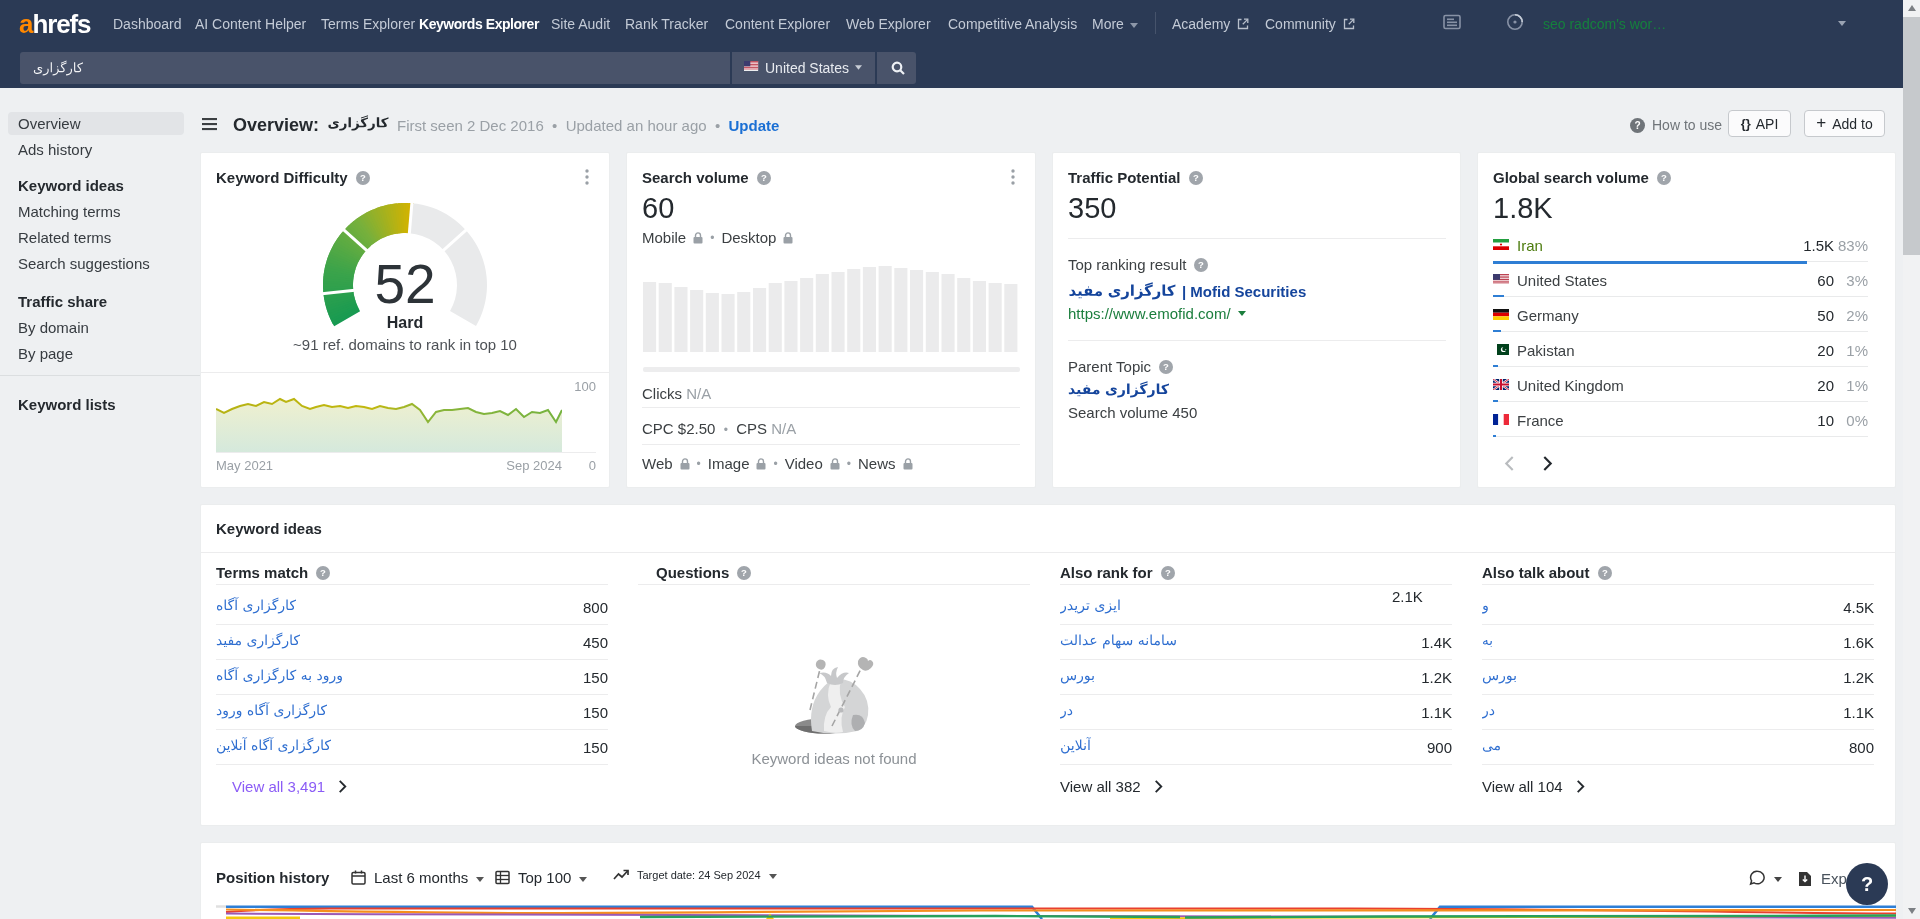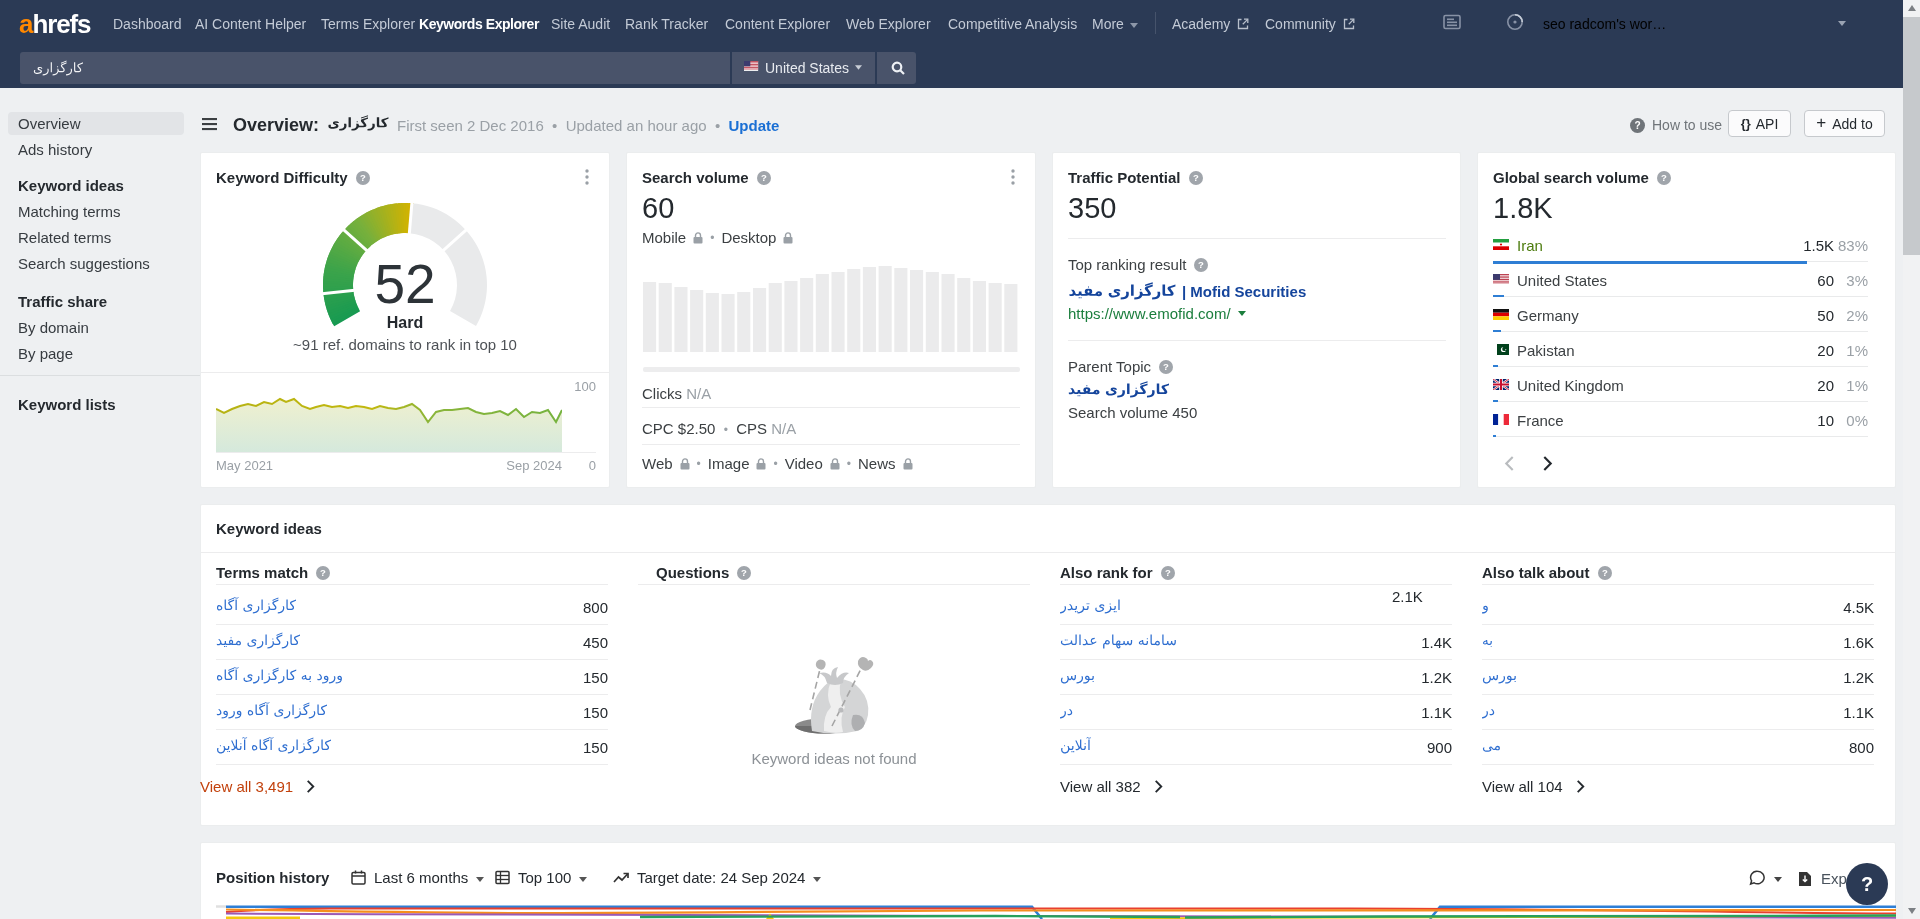--- a/index.html
+++ b/index.html
@@ -45,21 +45,21 @@
       <rect x="4" y="10.5" width="10" height="1.6" fill="#8892a6"></rect>
     </svg>
   </div>
 <div class="abs" style="left:1506px;top:13px">
     <svg width="18" height="18" viewBox="0 0 18 18" xmlns="http://www.w3.org/2000/svg" style="display:block">
       <circle cx="9" cy="9" r="7.2" fill="none" stroke="#8892a6" stroke-width="1.6"></circle>
       <path d="M9 1.8 A7.2 7.2 0 0 1 16.2 9" fill="none" stroke="#c6cdd8" stroke-width="1.6"></path>
       <circle cx="9" cy="9" r="1.6" fill="#8892a6"></circle>
     </svg>
   </div>
-<div class="abs" style="left:1543px;top:16px;font-size:14px;color:#000000">seo radcom's wor…</div>
+<div class="abs" style="left:1543px;top:16px;font-size:14px;color:#15803d">seo radcom's wor…</div>
 <div class="abs" style="left:1838px;top:21px">
     <svg width="8" height="5" viewBox="0 0 8 5" xmlns="http://www.w3.org/2000/svg" style="display:block">
       <path d="M0 0 L8 0 L4 5 Z" fill="#9aa3b3"></path>
     </svg>
   </div>
 <div class="abs" style="left:20px;top:52px;width:896px;height:32px;background:#49536a;border-radius:3px"></div>
 <div class="abs" style="left:33px;top:59px">
     <svg width="50" height="18" viewBox="0 -13 49.8545 17.55" xmlns="http://www.w3.org/2000/svg" style="display:block">
       <path d="M8.6708984375 -0.076171875Q8.0234375 1.0029296875 5.84619140625 1.46630859375Q4.72265625 1.70751953125 3.9609375 1.70751953125Q3.14208984375 1.70751953125 2.68505859375 1.54248046875Q0.8251953125 0.88232421875 0.8251953125 -0.7744140625Q0.8251953125 -1.51708984375 1.22509765625 -2.234375H2.39306640625Q1.97412109375 -1.40283203125 1.98046875 -0.7744140625Q1.9931640625 0.15869140625 3.0341796875 0.4443359375Q3.64990234375 0.609375 4.037109375 0.5712890625Q4.8369140625 0.50146484375 5.65576171875 0.34912109375Q6.779296875 0.1396484375 7.3125 -0.3681640625Q7.68701171875 -0.7236328125 7.68701171875 -1.06005859375Q7.68701171875 -1.52978515625 6.88720703125 -1.7138671875Q6.46826171875 -1.80908203125 5.74462890625 -2.10107421875Q5.3193359375 -2.2724609375 4.951171875 -2.59619140625Q4.544921875 -2.9580078125 4.53857421875 -3.68798828125Q4.53857421875 -4.64013671875 5.74462890625 -5.10986328125Q6.34765625 -5.3447265625 7.0078125 -5.3447265625Q7.66796875 -5.3447265625 8.27734375 -5.078125Q9.17236328125 -4.69091796875 9.34375 -3.5927734375H8.17578125Q8.09326171875 -3.97998046875 7.67431640625 -4.189453125Q7.42041015625 -4.31640625 6.982421875 -4.3291015625Q6.4873046875 -4.341796875 6.09375 -4.09423828125Q5.712890625 -3.85302734375 5.712890625 -3.63720703125Q5.712890625 -3.2880859375 6.50634765625 -3.021484375Q8.08056640625 -2.49462890625 8.4423828125 -2.08837890625Q8.93115234375 -1.548828125 8.94384765625 -0.98388671875Q8.9501953125 -0.55224609375 8.6708984375 -0.076171875Z M14.4599609375 -1.0029296875Q14.5234375 -1.37109375 14.5234375 -1.828125Q14.5234375 -2.6279296875 14.18701171875 -3.4912109375H15.35498046875Q15.67236328125 -2.7421875 15.67236328125 -1.904296875Q15.67236328125 -1.3837890625 15.62158203125 -0.990234375Q15.32958984375 1.2314453125 13.482421875 2.21533203125Q11.6796875 3.173828125 9.6357421875 3.173828125V2.005859375Q11.5654296875 2.005859375 12.85400390625 1.193359375Q14.23779296875 0.3173828125 14.4599609375 -1.0029296875Z M17.67822265625 -9.876953125H18.84619140625V0.0H17.67822265625Z M24.07666015625 -3.4912109375H25.24462890625Q25.43505859375 -2.7802734375 25.4541015625 -2.58984375Q25.517578125 -1.93603515625 25.98095703125 -1.447265625Q26.24755859375 -1.16796875 26.888671875 -1.16796875H27.36474609375V0.0H26.53955078125Q25.71435546875 0.0 25.39697265625 -0.3935546875Q24.96533203125 1.37109375 23.3720703125 2.21533203125Q21.5693359375 3.173828125 19.525390625 3.173828125V2.005859375Q21.455078125 2.005859375 22.74365234375 1.193359375Q24.12744140625 0.3173828125 24.349609375 -1.0029296875Q24.4130859375 -1.37109375 24.4130859375 -1.828125Q24.4130859375 -2.6279296875 24.07666015625 -3.4912109375ZM24.0322265625 -6.0302734375H24.984375V-5.078125H24.0322265625Z M29.20556640625 0.0H27.11083984375V-1.16796875H29.07861328125Q30.01806640625 -1.16796875 30.3037109375 -1.828125Q30.4052734375 -2.056640625 30.4052734375 -2.28515625Q30.4052734375 -2.72314453125 30.0625 -3.14208984375L28.0947265625 -5.55419921875Q27.77734375 -5.94140625 27.77734375 -6.45556640625Q27.77734375 -6.677734375 27.8408203125 -6.88720703125Q28.03759765625 -7.63623046875 28.69775390625 -7.9091796875L33.4267578125 -9.876953125V-8.6962890625L29.64990234375 -7.109375Q29.19921875 -6.9189453125 29.06591796875 -6.6650390625Q29.02783203125 -6.59521484375 29.02783203125 -6.4365234375Q29.02783203125 -6.2333984375 29.224609375 -5.99853515625L30.97021484375 -3.90380859375Q31.61767578125 -3.123046875 31.61767578125 -2.34228515625Q31.61767578125 -1.625 31.22412109375 -0.98388671875Q30.62109375 0.0 29.20556640625 0.0ZM33.4267578125 -10.69580078125Q33.4267578125 -10.69580078125 27.94873046875 -8.44873046875Q27.94873046875 -8.44873046875 27.94873046875 -9.40087890625Q27.94873046875 -9.40087890625 33.4267578125 -11.64794921875Q33.4267578125 -11.64794921875 33.4267578125 -10.69580078125Z M37.71142578125 -1.0029296875Q37.77490234375 -1.37109375 37.77490234375 -1.828125Q37.77490234375 -2.6279296875 37.4384765625 -3.4912109375H38.6064453125Q38.923828125 -2.7421875 38.923828125 -1.904296875Q38.923828125 -1.3837890625 38.873046875 -0.990234375Q38.5810546875 1.2314453125 36.73388671875 2.21533203125Q34.93115234375 3.173828125 32.88720703125 3.173828125V2.005859375Q34.81689453125 2.005859375 36.10546875 1.193359375Q37.4892578125 0.3173828125 37.71142578125 -1.0029296875Z M40.9296875 -2.35498046875V-9.876953125H42.09765625V-2.43115234375Q42.09765625 -1.75830078125 42.40869140625 -1.447265625Q42.68798828125 -1.16796875 43.31640625 -1.16796875H43.79248046875V0.0H42.96728515625Q41.98974609375 0.0 41.48193359375 -0.583984375Q40.9296875 -1.22509765625 40.9296875 -2.35498046875Z M45.63330078125 0.0H43.53857421875V-1.16796875H45.50634765625Q46.44580078125 -1.16796875 46.7314453125 -1.828125Q46.8330078125 -2.056640625 46.8330078125 -2.28515625Q46.8330078125 -2.72314453125 46.490234375 -3.14208984375L44.5224609375 -5.55419921875Q44.205078125 -5.94140625 44.205078125 -6.45556640625Q44.205078125 -6.677734375 44.2685546875 -6.88720703125Q44.46533203125 -7.63623046875 45.12548828125 -7.9091796875L49.8544921875 -9.876953125V-8.6962890625L46.07763671875 -7.109375Q45.626953125 -6.9189453125 45.49365234375 -6.6650390625Q45.45556640625 -6.59521484375 45.45556640625 -6.4365234375Q45.45556640625 -6.2333984375 45.65234375 -5.99853515625L47.39794921875 -3.90380859375Q48.04541015625 -3.123046875 48.04541015625 -2.34228515625Q48.04541015625 -1.625 47.65185546875 -0.98388671875Q47.048828125 0.0 45.63330078125 0.0Z" fill="#f2f3f5"></path>
     </svg>
@@ -480,21 +480,21 @@
   </div>
 <div class="abs" style="left:548px;top:704px;width:60px;text-align:right;font-size:15px;color:#24292e">150</div>
 <div class="abs" style="left:216px;top:729px;width:392px;height:1px;background:#ececed"></div>
 <div class="abs" style="left:216px;top:736px">
     <svg width="115" height="19" viewBox="0 -14 115.442 18.9" xmlns="http://www.w3.org/2000/svg" style="display:block">
       <path d="M8.53125 -3.9716796875Q8.83203125 -3.30859375 9.0166015625 -2.65234375Q9.1669921875 -2.10546875 9.5087890625 -1.6953125Q9.87109375 -1.2578125 10.28125 -1.2578125H10.7939453125V0.0H9.9052734375Q9.419921875 0.0 9.1875 -0.328125Q9.1669921875 0.4169921875 8.55859375 1.421875Q7.73828125 2.7822265625 6.1044921875 3.2333984375Q5.44140625 3.41796875 4.8125 3.41796875Q4.01953125 3.41796875 3.2470703125 3.1650390625Q1.0048828125 2.43359375 1.0048828125 0.0068359375Q1.0048828125 -1.189453125 1.326171875 -2.1533203125H2.583984375Q2.2490234375 -1.216796875 2.2490234375 0.0068359375Q2.2490234375 1.6201171875 3.623046875 1.982421875Q4.23828125 2.146484375 4.7578125 2.146484375Q5.359375 2.146484375 5.8994140625 2.009765625Q7.2255859375 1.681640625 7.73828125 0.1298828125Q7.9638671875 -0.560546875 7.9638671875 -1.326171875Q7.9638671875 -2.583984375 7.2734375 -3.9716796875ZM3.9306640625 -4.78515625H4.9560546875V-3.759765625H3.9306640625Z M12.701171875 -0.587890625Q12.208984375 0.0 11.1357421875 0.0H10.5205078125V-1.2578125H10.759765625Q11.4365234375 -1.2578125 11.7373046875 -1.55859375Q12.072265625 -1.8935546875 12.072265625 -2.6181640625V-4.1015625H13.330078125V-2.6181640625Q13.330078125 -1.33984375 12.701171875 -0.587890625ZM13.04296875 1.025390625H14.068359375V2.05078125H13.04296875ZM11.333984375 1.025390625H12.359375V2.05078125H11.333984375Z M20.1591796875 -2.16015625Q19.755859375 -1.5380859375 19.2568359375 -1.09375Q17.8759765625 0.13671875 16.775390625 0.13671875Q16.05078125 0.13671875 15.5380859375 -0.08203125Q15.5380859375 -0.08203125 15.5380859375 -1.33984375Q16.1943359375 -1.12109375 16.775390625 -1.12109375Q17.5478515625 -1.12109375 18.4775390625 -2.16015625Q18.4775390625 -2.16015625 15.1279296875 -9.638671875H16.3515625L19.263671875 -3.0830078125Q19.4619140625 -3.376953125 19.5986328125 -3.7529296875Q19.8515625 -4.689453125 19.8515625 -5.947265625V-10.63671875H21.109375V-4.1015625Q21.109375 -2.912109375 21.341796875 -2.337890625Q21.779296875 -1.2578125 22.326171875 -1.2578125Q22.326171875 -1.2578125 23.0439453125 -1.2578125Q23.0439453125 -1.2578125 23.0439453125 0.0Q23.0439453125 0.0 22.162109375 0.0Q20.9658203125 0.0 20.2685546875 -1.6611328125Q20.15234375 -1.94140625 20.1591796875 -2.16015625Z M24.4384765625 -6.8359375H25.4638671875V-5.810546875H24.4384765625ZM24.951171875 -0.587890625Q24.458984375 0.0 23.3857421875 0.0H22.7705078125V-1.2578125H23.009765625Q23.6865234375 -1.2578125 23.9873046875 -1.55859375Q24.322265625 -1.8935546875 24.322265625 -2.6181640625V-4.1015625H25.580078125V-2.6181640625Q25.580078125 -1.33984375 24.951171875 -0.587890625Z M26.291015625 -12.1953125Q26.291015625 -12.1953125 27.384765625 -13.0361328125Q28.0888671875 -12.46875 28.546875 -12.3251953125Q28.833984375 -12.236328125 29.203125 -12.236328125Q29.599609375 -12.236328125 29.8798828125 -12.345703125Q30.611328125 -12.6259765625 31.212890625 -13.1455078125Q31.212890625 -13.1455078125 31.212890625 -12.291015625Q30.59765625 -11.853515625 29.982421875 -11.6552734375Q29.5244140625 -11.5048828125 29.162109375 -11.5048828125Q28.9296875 -11.5048828125 28.41015625 -11.62109375Q27.8837890625 -11.7373046875 27.4189453125 -12.2158203125Q27.4189453125 -12.2158203125 26.291015625 -11.3408203125Q26.291015625 -11.3408203125 26.291015625 -12.1953125ZM28.123046875 -10.63671875H29.380859375V0.0H28.123046875Z M38.1736796875 -3.787109375Q37.7225078125 -3.787109375 37.496921875 -3.1923828125Q37.3191875 -2.720703125 37.3260234375 -1.8798828125Q37.332859375 -1.3193359375 37.7088359375 -1.0185546875Q38.098484375 -0.7177734375 38.4881328125 -0.7177734375Q39.110203125 -0.7177734375 39.7459453125 -1.107421875Q40.258640625 -1.421875 40.258640625 -2.0029296875Q40.258640625 -2.529296875 39.80746875 -2.9736328125Q38.9666484375 -3.7939453125 38.1736796875 -3.787109375ZM37.9275859375 -5.017578125Q39.2811015625 -5.017578125 40.5252421875 -3.923828125Q41.489109375 -3.076171875 41.489109375 -2.064453125Q41.4822734375 -0.697265625 40.477390625 -0.1845703125Q39.3494609375 0.396484375 38.4471171875 0.396484375Q37.7908671875 0.396484375 37.23715625 0.1572265625Q36.0955546875 -0.3486328125 36.0955546875 -1.982421875Q36.0955546875 -3.2197265625 36.348484375 -3.7529296875Q36.922703125 -5.017578125 37.9275859375 -5.017578125Z M43.79965625 -2.5361328125V-10.63671875H45.05746875V-2.6181640625Q45.05746875 -1.8935546875 45.3924296875 -1.55859375Q45.6932109375 -1.2578125 46.36996875 -1.2578125H46.8826640625V0.0H45.9939921875Q44.9412578125 0.0 44.3943828125 -0.62890625Q43.79965625 -1.3193359375 43.79965625 -2.5361328125Z M48.8650859375 0.0H46.6092265625V-1.2578125H48.7283671875Q49.7400859375 -1.2578125 50.047703125 -1.96875Q50.157078125 -2.21484375 50.157078125 -2.4609375Q50.157078125 -2.9326171875 49.7879375 -3.3837890625L47.668796875 -5.9814453125Q47.327 -6.3984375 47.327 -6.9521484375Q47.327 -7.19140625 47.395359375 -7.4169921875Q47.6072734375 -8.2236328125 48.3182109375 -8.517578125L53.410984375 -10.63671875V-9.365234375L49.3436015625 -7.65625Q48.85825 -7.451171875 48.7146953125 -7.177734375Q48.6736796875 -7.1025390625 48.6736796875 -6.931640625Q48.6736796875 -6.712890625 48.88559375 -6.4599609375L50.7654765625 -4.2041015625Q51.4627421875 -3.36328125 51.4627421875 -2.5224609375Q51.4627421875 -1.75 51.0389140625 -1.0595703125Q50.3895 0.0 48.8650859375 0.0ZM53.410984375 -11.5185546875Q53.410984375 -11.5185546875 47.5115703125 -9.0986328125Q47.5115703125 -9.0986328125 47.5115703125 -10.1240234375Q47.5115703125 -10.1240234375 53.410984375 -12.5439453125Q53.410984375 -12.5439453125 53.410984375 -11.5185546875Z M52.8982890625 -12.1953125Q52.8982890625 -12.1953125 53.9920390625 -13.0361328125Q54.696140625 -12.46875 55.1541484375 -12.3251953125Q55.4412578125 -12.236328125 55.8103984375 -12.236328125Q56.2068828125 -12.236328125 56.48715625 -12.345703125Q57.2186015625 -12.6259765625 57.8201640625 -13.1455078125Q57.8201640625 -13.1455078125 57.8201640625 -12.291015625Q57.2049296875 -11.853515625 56.5896953125 -11.6552734375Q56.1316875 -11.5048828125 55.7693828125 -11.5048828125Q55.5369609375 -11.5048828125 55.0174296875 -11.62109375Q54.4910625 -11.7373046875 54.02621875 -12.2158203125Q54.02621875 -12.2158203125 52.8982890625 -11.3408203125Q52.8982890625 -11.3408203125 52.8982890625 -12.1953125ZM54.7303203125 -10.63671875H55.9881328125V0.0H54.7303203125Z M71.0905234375 -0.08203125Q70.3932578125 1.080078125 68.04853125 1.5791015625Q66.8385703125 1.8388671875 66.0182578125 1.8388671875Q65.136421875 1.8388671875 64.644234375 1.6611328125Q62.641304687499996 0.9501953125 62.641304687499996 -0.833984375Q62.641304687499996 -1.6337890625 63.071968749999996 -2.40625H64.32978125Q63.878609374999996 -1.5107421875 63.885445312499996 -0.833984375Q63.899117187499996 0.1708984375 65.0202109375 0.478515625Q65.683296875 0.65625 66.1002890625 0.615234375Q66.9616171875 0.5400390625 67.843453125 0.3759765625Q69.0534140625 0.150390625 69.6276328125 -0.396484375Q70.030953125 -0.779296875 70.030953125 -1.1416015625Q70.030953125 -1.6474609375 69.169625 -1.845703125Q68.718453125 -1.9482421875 67.93915625 -2.2626953125Q67.4811484375 -2.447265625 67.0846640625 -2.7958984375Q66.6471640625 -3.185546875 66.640328125 -3.9716796875Q66.640328125 -4.9970703125 67.93915625 -5.5029296875Q68.5885703125 -5.755859375 69.2995078125 -5.755859375Q70.0104453125 -5.755859375 70.6666953125 -5.46875Q71.6305625 -5.0517578125 71.8151328125 -3.869140625H70.5573203125Q70.468453125 -4.2861328125 70.01728125 -4.51171875Q69.74384375 -4.6484375 69.2721640625 -4.662109375Q68.7389609375 -4.67578125 68.3151328125 -4.4091796875Q67.9049765625 -4.1494140625 67.9049765625 -3.9169921875Q67.9049765625 -3.541015625 68.75946875 -3.25390625Q70.45478125 -2.6865234375 70.8444296875 -2.2490234375Q71.370796875 -1.66796875 71.38446875 -1.0595703125Q71.3913046875 -0.5947265625 71.0905234375 -0.08203125Z M77.3248984375 -1.080078125Q77.3932578125 -1.4765625 77.3932578125 -1.96875Q77.3932578125 -2.830078125 77.030953125 -3.759765625H78.288765625Q78.6305625 -2.953125 78.6305625 -2.05078125Q78.6305625 -1.490234375 78.575875 -1.06640625Q78.261421875 1.326171875 76.2721640625 2.3857421875Q74.3307578125 3.41796875 72.1295859375 3.41796875V2.16015625Q74.2077109375 2.16015625 75.59540625 1.28515625Q77.085640625 0.341796875 77.3248984375 -1.080078125Z M80.79071875 -10.63671875H82.04853125V0.0H80.79071875Z M87.68134375 -3.759765625H88.93915625Q89.144234375 -2.994140625 89.1647421875 -2.7890625Q89.2331015625 -2.0849609375 89.732125 -1.55859375Q90.019234375 -1.2578125 90.7096640625 -1.2578125H91.222359375V0.0H90.3336875Q89.445015625 0.0 89.10321875 -0.423828125Q88.638375 1.4765625 86.9225546875 2.3857421875Q84.9811484375 3.41796875 82.7799765625 3.41796875V2.16015625Q84.8581015625 2.16015625 86.245796875 1.28515625Q87.73603125 0.341796875 87.9752890625 -1.080078125Q88.0436484375 -1.4765625 88.0436484375 -1.96875Q88.0436484375 -2.830078125 87.68134375 -3.759765625ZM87.6334921875 -6.494140625H88.6588828125V-5.46875H87.6334921875Z M93.20478125 0.0H90.948921875V-1.2578125H93.0680625Q94.07978125 -1.2578125 94.3873984375 -1.96875Q94.4967734375 -2.21484375 94.4967734375 -2.4609375Q94.4967734375 -2.9326171875 94.1276328125 -3.3837890625L92.0084921875 -5.9814453125Q91.6666953125 -6.3984375 91.6666953125 -6.9521484375Q91.6666953125 -7.19140625 91.7350546875 -7.4169921875Q91.94696875 -8.2236328125 92.65790625 -8.517578125L97.7506796875 -10.63671875V-9.365234375L93.683296875 -7.65625Q93.1979453125 -7.451171875 93.054390625 -7.177734375Q93.013375 -7.1025390625 93.013375 -6.931640625Q93.013375 -6.712890625 93.2252890625 -6.4599609375L95.105171875 -4.2041015625Q95.8024375 -3.36328125 95.8024375 -2.5224609375Q95.8024375 -1.75 95.378609375 -1.0595703125Q94.7291953125 0.0 93.20478125 0.0ZM97.7506796875 -11.5185546875Q97.7506796875 -11.5185546875 91.851265625 -9.0986328125Q91.851265625 -9.0986328125 91.851265625 -10.1240234375Q91.851265625 -10.1240234375 97.7506796875 -12.5439453125Q97.7506796875 -12.5439453125 97.7506796875 -11.5185546875Z M102.3649375 -1.080078125Q102.433296875 -1.4765625 102.433296875 -1.96875Q102.433296875 -2.830078125 102.0709921875 -3.759765625H103.3288046875Q103.6706015625 -2.953125 103.6706015625 -2.05078125Q103.6706015625 -1.490234375 103.6159140625 -1.06640625Q103.3014609375 1.326171875 101.312203125 2.3857421875Q99.370796875 3.41796875 97.169625 3.41796875V2.16015625Q99.24775 2.16015625 100.6354453125 1.28515625Q102.1256796875 0.341796875 102.3649375 -1.080078125Z M105.8307578125 -2.5361328125V-10.63671875H107.0885703125V-2.6181640625Q107.0885703125 -1.8935546875 107.42353125 -1.55859375Q107.7243125 -1.2578125 108.4010703125 -1.2578125H108.913765625V0.0H108.02509375Q106.972359375 0.0 106.425484375 -0.62890625Q105.8307578125 -1.3193359375 105.8307578125 -2.5361328125Z M110.8961875 0.0H108.640328125V-1.2578125H110.75946875Q111.7711875 -1.2578125 112.0788046875 -1.96875Q112.1881796875 -2.21484375 112.1881796875 -2.4609375Q112.1881796875 -2.9326171875 111.8190390625 -3.3837890625L109.6998984375 -5.9814453125Q109.3581015625 -6.3984375 109.3581015625 -6.9521484375Q109.3581015625 -7.19140625 109.4264609375 -7.4169921875Q109.638375 -8.2236328125 110.3493125 -8.517578125L115.4420859375 -10.63671875V-9.365234375L111.374703125 -7.65625Q110.8893515625 -7.451171875 110.745796875 -7.177734375Q110.70478125 -7.1025390625 110.70478125 -6.931640625Q110.70478125 -6.712890625 110.9166953125 -6.4599609375L112.796578125 -4.2041015625Q113.49384375 -3.36328125 113.49384375 -2.5224609375Q113.49384375 -1.75 113.070015625 -1.0595703125Q112.4206015625 0.0 110.8961875 0.0Z" fill="#2e6ed0"></path>
     </svg>
   </div>
 <div class="abs" style="left:548px;top:739px;width:60px;text-align:right;font-size:15px;color:#24292e">150</div>
 <div class="abs" style="left:216px;top:764px;width:392px;height:1px;background:#ececed"></div>
-<div class="abs row" style="left:200px;top:778px;font-size:15px;color:#c2410c;gap:12px">View all 3,491 <svg width="11" height="13" viewBox="0 0 10 14" xmlns="http://www.w3.org/2000/svg" style="display:block">
+<div class="abs row" style="left:232px;top:778px;font-size:15px;color:#8b5cf6;gap:12px">View all 3,491 <svg width="11" height="13" viewBox="0 0 10 14" xmlns="http://www.w3.org/2000/svg" style="display:block">
       <path d="M2 1 L8 7 L2 13" fill="none" stroke="#24292e" stroke-width="2"></path>
     </svg></div>
 <div class="abs" style="left:1060px;top:596px">
     <svg width="61" height="19" viewBox="0 -14 60.5477 18.9" xmlns="http://www.w3.org/2000/svg" style="display:block">
       <path d="M4.6142578125 -1.080078125Q4.6826171875 -1.4765625 4.6826171875 -1.96875Q4.6826171875 -2.830078125 4.3203125 -3.759765625H5.578125Q5.919921875 -2.953125 5.919921875 -2.05078125Q5.919921875 -1.490234375 5.865234375 -1.06640625Q5.55078125 1.326171875 3.5615234375 2.3857421875Q1.6201171875 3.41796875 -0.5810546875 3.41796875V2.16015625Q1.4970703125 2.16015625 2.884765625 1.28515625Q4.375 0.341796875 4.6142578125 -1.080078125Z M10.4931640625 -3.9306640625Q10.103515625 -4.7646484375 8.859375 -5.810546875H10.4111328125Q11.07421875 -5.27734375 11.634765625 -4.3408203125Q12.1884765625 -3.4248046875 12.1884765625 -2.625Q12.1884765625 -2.1259765625 12.755859375 -1.55859375Q13.056640625 -1.2578125 13.7333984375 -1.2578125H14.24609375V0.0H13.357421875Q12.3525390625 0.0 11.689453125 -0.888671875Q11.0537109375 -0.013671875 9.638671875 0.2119140625Q9.32421875 0.259765625 9.0166015625 0.259765625Q8.3193359375 0.259765625 7.615234375 0.0V-1.2578125Q8.4013671875 -0.970703125 8.9755859375 -0.970703125Q9.201171875 -0.970703125 9.43359375 -1.0322265625Q10.609375 -1.3671875 10.8486328125 -2.1328125Q10.9033203125 -2.3173828125 10.9033203125 -2.6044921875Q10.9033203125 -3.0693359375 10.4931640625 -3.9306640625Z M16.1533203125 -0.587890625Q15.6611328125 0.0 14.587890625 0.0H13.97265625V-1.2578125H14.2119140625Q14.888671875 -1.2578125 15.189453125 -1.55859375Q15.5244140625 -1.8935546875 15.5244140625 -2.6181640625V-4.1015625H16.7822265625V-2.6181640625Q16.7822265625 -1.33984375 16.1533203125 -0.587890625ZM16.4951171875 1.025390625H17.5205078125V2.05078125H16.4951171875ZM14.7861328125 1.025390625H15.8115234375V2.05078125H14.7861328125Z M22.326171875 -3.759765625H23.583984375Q23.7890625 -2.994140625 23.8095703125 -2.7890625Q23.8779296875 -2.0849609375 24.376953125 -1.55859375Q24.6640625 -1.2578125 25.3544921875 -1.2578125H25.8671875V0.0H24.978515625Q24.08984375 0.0 23.748046875 -0.423828125Q23.283203125 1.4765625 21.5673828125 2.3857421875Q19.6259765625 3.41796875 17.4248046875 3.41796875V2.16015625Q19.5029296875 2.16015625 20.890625 1.28515625Q22.380859375 0.341796875 22.6201171875 -1.080078125Q22.6884765625 -1.4765625 22.6884765625 -1.96875Q22.6884765625 -2.830078125 22.326171875 -3.759765625Z M27.7744140625 -0.587890625Q27.2822265625 0.0 26.208984375 0.0H25.59375V-1.2578125H25.8330078125Q26.509765625 -1.2578125 26.810546875 -1.55859375Q27.1455078125 -1.8935546875 27.1455078125 -2.6181640625V-4.1015625H28.4033203125V-2.6181640625Q28.4033203125 -1.33984375 27.7744140625 -0.587890625ZM28.1162109375 -6.8359375H29.1416015625V-5.810546875H28.1162109375ZM26.4072265625 -6.8359375H27.4326171875V-5.810546875H26.4072265625Z M43.41684375 -0.08203125Q42.719578125 1.080078125 40.3748515625 1.5791015625Q39.164890625 1.8388671875 38.344578125 1.8388671875Q37.4627421875 1.8388671875 36.9705546875 1.6611328125Q34.967625 0.9501953125 34.967625 -0.833984375Q34.967625 -1.6337890625 35.3982890625 -2.40625H36.6561015625Q36.2049296875 -1.5107421875 36.211765625 -0.833984375Q36.2254375 0.1708984375 37.34653125 0.478515625Q38.0096171875 0.65625 38.426609375 0.615234375Q39.2879375 0.5400390625 40.1697734375 0.3759765625Q41.379734375 0.150390625 41.953953125 -0.396484375Q42.3572734375 -0.779296875 42.3572734375 -1.1416015625Q42.3572734375 -1.6474609375 41.4959453125 -1.845703125Q41.0447734375 -1.9482421875 40.2654765625 -2.2626953125Q39.80746875 -2.447265625 39.410984375 -2.7958984375Q38.973484375 -3.185546875 38.9666484375 -3.9716796875Q38.9666484375 -4.9970703125 40.2654765625 -5.5029296875Q40.914890625 -5.755859375 41.625828125 -5.755859375Q42.336765625 -5.755859375 42.993015625 -5.46875Q43.9568828125 -5.0517578125 44.141453125 -3.869140625H42.883640625Q42.7947734375 -4.2861328125 42.3436015625 -4.51171875Q42.0701640625 -4.6484375 41.598484375 -4.662109375Q41.06528125 -4.67578125 40.641453125 -4.4091796875Q40.231296875 -4.1494140625 40.231296875 -3.9169921875Q40.231296875 -3.541015625 41.0857890625 -3.25390625Q42.7811015625 -2.6865234375 43.17075 -2.2490234375Q43.6971171875 -1.66796875 43.7107890625 -1.0595703125Q43.717625 -0.5947265625 43.41684375 -0.08203125Z M49.3572734375 -3.759765625H50.6150859375Q50.8201640625 -2.994140625 50.840671875 -2.7890625Q50.90903125 -2.0849609375 51.4080546875 -1.55859375Q51.6951640625 -1.2578125 52.38559375 -1.2578125H52.8982890625V0.0H52.0096171875Q51.1209453125 0.0 50.7791484375 -0.423828125Q50.3143046875 1.4765625 48.598484375 2.3857421875Q46.657078125 3.41796875 44.45590625 3.41796875V2.16015625Q46.53403125 2.16015625 47.9217265625 1.28515625Q49.4119609375 0.341796875 49.65121875 -1.080078125Q49.719578125 -1.4765625 49.719578125 -1.96875Q49.719578125 -2.830078125 49.3572734375 -3.759765625ZM49.309421875 -6.494140625H50.3348125V-5.46875H49.309421875Z M54.805515625 -0.587890625Q54.313328125 0.0 53.2400859375 0.0H52.6248515625V-1.2578125H52.864109375Q53.5408671875 -1.2578125 53.8416484375 -1.55859375Q54.176609375 -1.8935546875 54.176609375 -2.6181640625V-4.1015625H55.434421875V-2.6181640625Q55.434421875 -1.33984375 54.805515625 -0.587890625ZM55.1473125 1.025390625H56.172703125V2.05078125H55.1473125ZM53.438328125 1.025390625H54.46371875V2.05078125H53.438328125Z M57.977390625 -10.63671875H59.235203125V0.0H57.977390625Z" fill="#2e6ed0"></path>
     </svg>
   </div>
 <div class="abs" style="left:1392px;top:588px;width:60px;text-align:left;font-size:15px;color:#24292e">2.1K</div>
 <div class="abs" style="left:1060px;top:624px;width:392px;height:1px;background:#ececed"></div>
 <div class="abs" style="left:1060px;top:631px">
@@ -597,21 +597,21 @@
 <div class="abs row" style="left:495px;top:869px;font-size:15px;color:#24292e;gap:8px"><svg width="15" height="15" viewBox="0 0 15 15" xmlns="http://www.w3.org/2000/svg" style="display:block">
       <rect x="1" y="1.5" width="13" height="12" rx="1" fill="none" stroke="#333" stroke-width="1.5"></rect>
       <line x1="1" y1="5.5" x2="14" y2="5.5" stroke="#333" stroke-width="1.3"></line>
       <line x1="1" y1="9.5" x2="14" y2="9.5" stroke="#333" stroke-width="1.3"></line>
       <line x1="5.5" y1="1.5" x2="5.5" y2="13.5" stroke="#333" stroke-width="1.3"></line>
     </svg> Top 100 <span style="margin-top:3px">
       <svg width="8" height="5" viewBox="0 0 8 5" xmlns="http://www.w3.org/2000/svg" style="display:block">
         <path d="M0 0 L8 0 L4 5 Z" fill="#555"></path>
       </svg>
     </span></div>
-<div class="abs row" style="left:613px;top:869px;font-size:15px;color:#24292e;gap:8px"><svg width="16" height="12" viewBox="0 0 16 12" xmlns="http://www.w3.org/2000/svg" style="display:block">
+<div class="abs row" style="left:613px;top:869px;font-size:11px;color:#24292e;gap:8px"><svg width="16" height="12" viewBox="0 0 16 12" xmlns="http://www.w3.org/2000/svg" style="display:block">
       <path d="M1 10 L5.5 5 L9 8 L15 1.5" fill="none" stroke="#333" stroke-width="1.7"></path>
       <path d="M10.5 1.5 H15 V6" fill="none" stroke="#333" stroke-width="1.7"></path>
     </svg> Target date: 24 Sep 2024 <span style="margin-top:3px">
       <svg width="8" height="5" viewBox="0 0 8 5" xmlns="http://www.w3.org/2000/svg" style="display:block">
         <path d="M0 0 L8 0 L4 5 Z" fill="#555"></path>
       </svg>
     </span></div>
 <div class="abs row" style="left:1749px;top:870px;gap:8px">
     <svg width="17" height="16" viewBox="0 0 17 16" xmlns="http://www.w3.org/2000/svg" style="display:block">
       <path d="M8.5 1.2 a6.6 6.3 0 1 1 -3.4 11.7 L1.6 14 l1 -3.2 A6.3 6.3 0 0 1 8.5 1.2 Z" fill="none" stroke="#333" stroke-width="1.5"></path>

